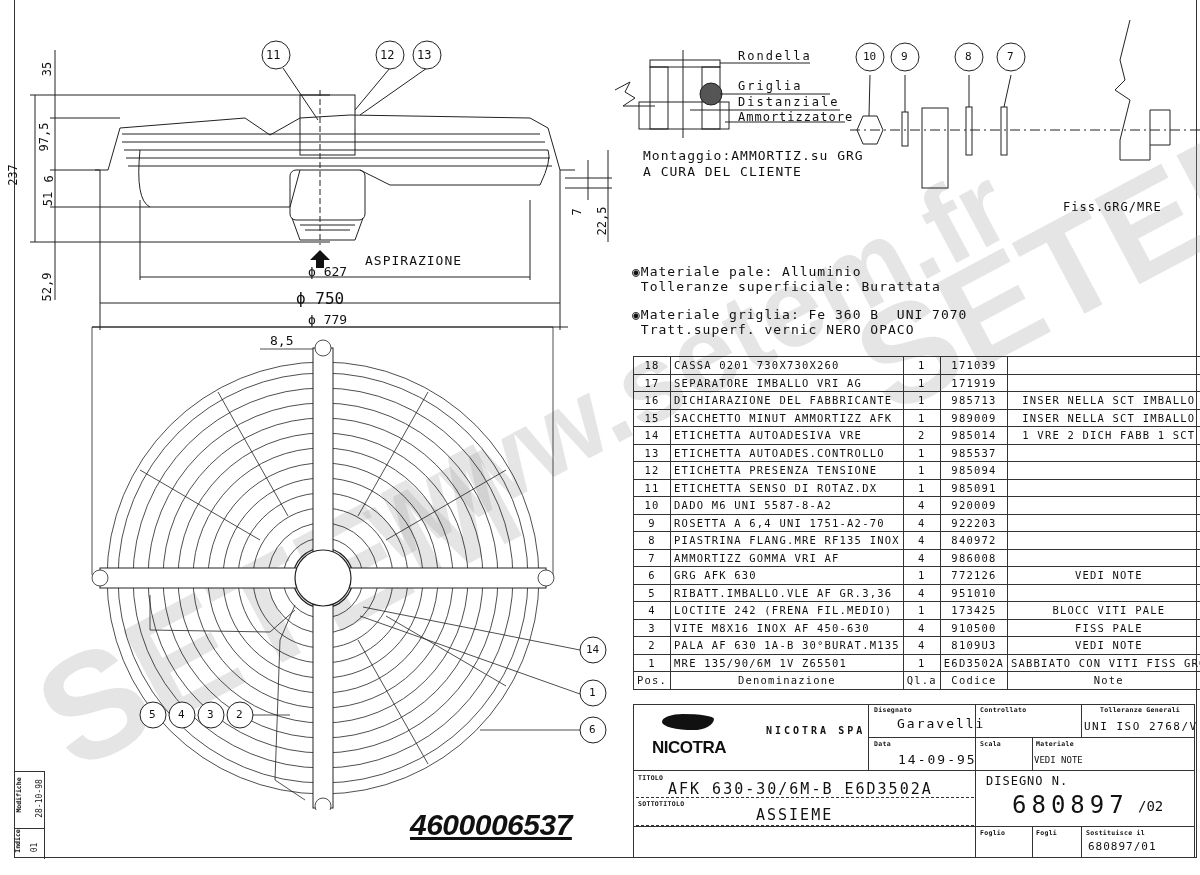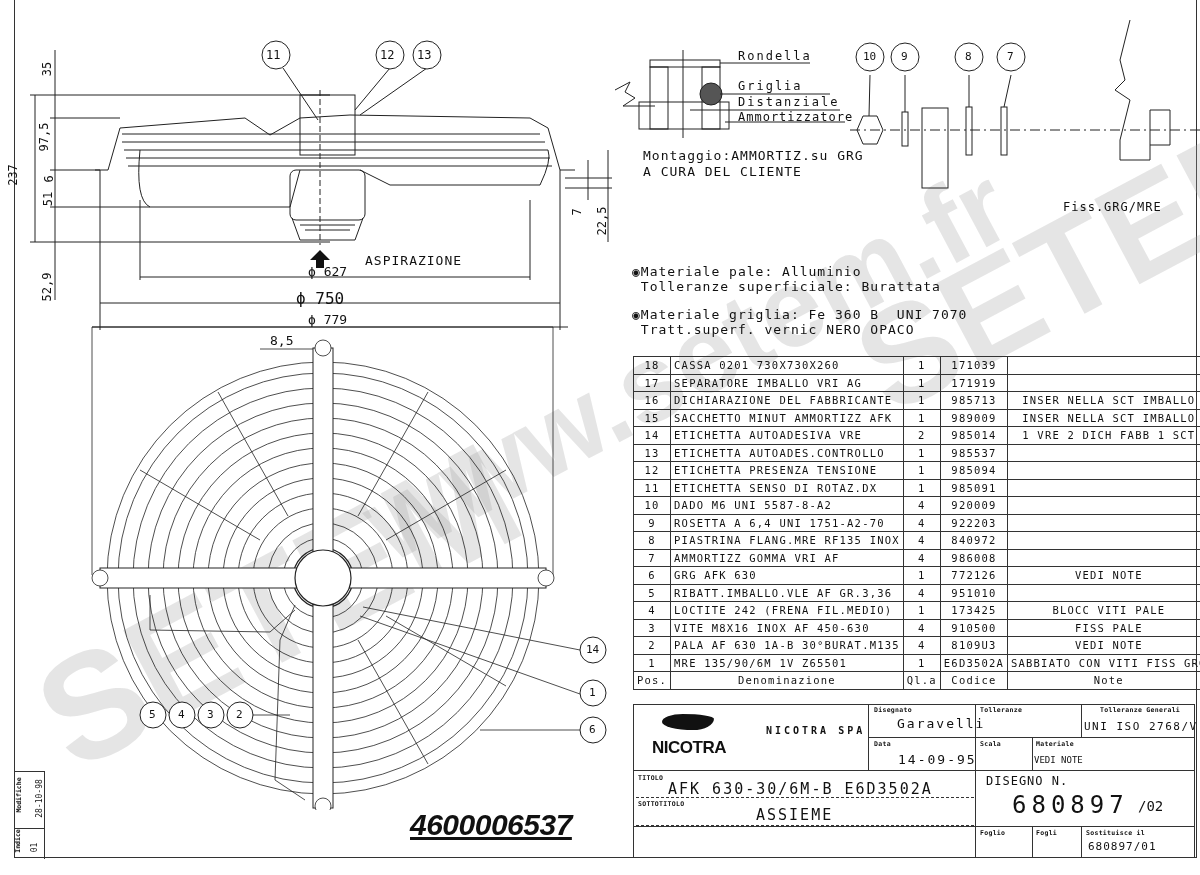--- a/index.html
+++ b/index.html
@@ -352,21 +352,21 @@
 <div class="abs" style="left:766px;top:725px;font-size:10px;font-weight:bold;letter-spacing:3px">NICOTRA SPA</div>
 
 <div class="tb" style="left:868px;top:704px;width:108px;height:34px;"></div>
 <div class="lbl" style="left:874px;top:706px">Disegnato</div>
 <div class="val" style="left:897px;top:716px">Garavelli</div>
 <div class="tb" style="left:868px;top:737px;width:108px;height:34px;"></div>
 <div class="lbl" style="left:874px;top:740px">Data</div>
 <div class="val" style="left:898px;top:752px">14-09-95</div>
 
 <div class="tb" style="left:975px;top:704px;width:107px;height:34px;"></div>
-<div class="lbl" style="left:980px;top:706px">Tolleranze</div>
+<div class="lbl" style="left:980px;top:706px">Controllato</div>
 <div class="tb" style="left:1081px;top:704px;width:114px;height:34px;"></div>
 <div class="lbl" style="left:1100px;top:706px">Tolleranze Generali</div>
 <div class="abs" style="left:1084px;top:720px;font-size:11px;letter-spacing:1.5px">UNI ISO 2768/V</div>
 
 <div class="tb" style="left:975px;top:737px;width:58px;height:34px;"></div>
 <div class="lbl" style="left:980px;top:740px">Scala</div>
 <div class="tb" style="left:1032px;top:737px;width:163px;height:34px;"></div>
 <div class="lbl" style="left:1036px;top:740px">Materiale</div>
 <div class="abs" style="left:1034px;top:755px;font-size:9px">VEDI NOTE</div>
 

